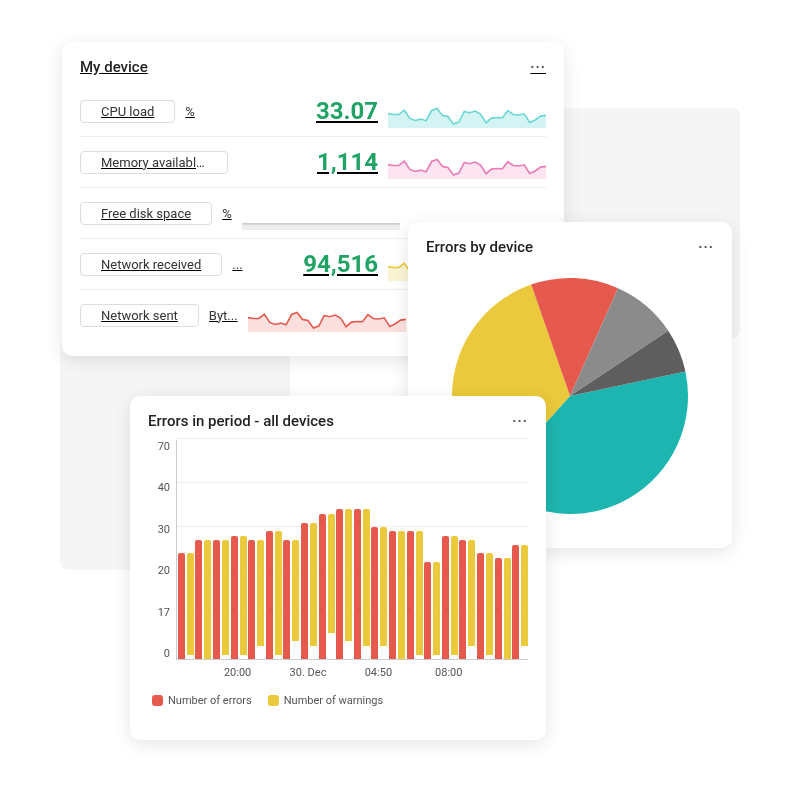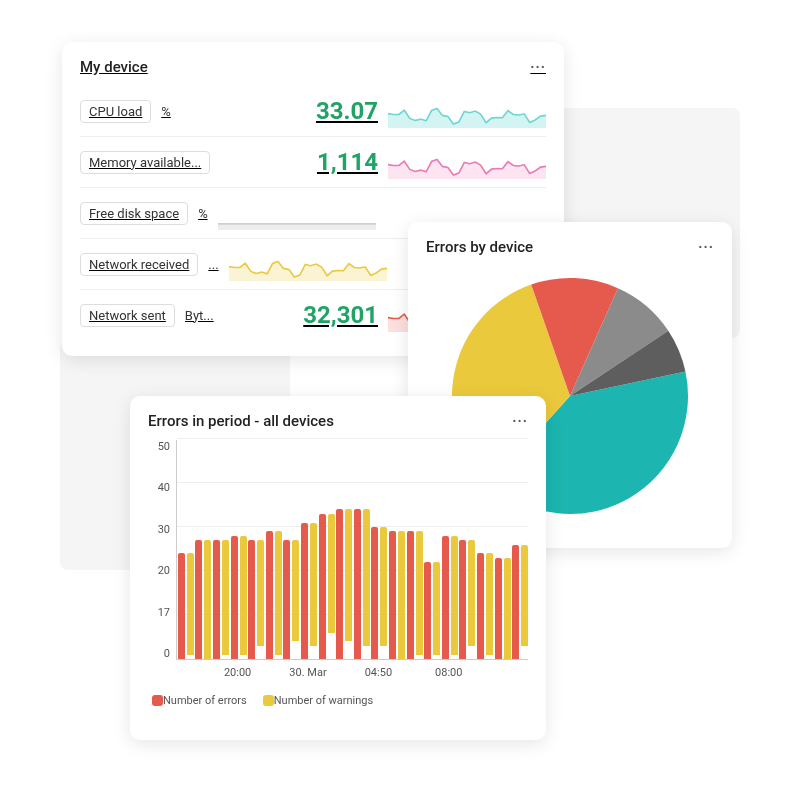--- a/index.html
+++ b/index.html
@@ -41,21 +41,21 @@
     display: flex;
     align-items: center;
     padding: 8px 0;
     border-top: 1px solid #eee;
     gap: 10px;
   }
   .metric-row:first-of-type { border-top: none; }
   .metric-name {
     border: 1px solid #ddd;
     border-radius: 4px;
-    padding: 3px 8px;
+    padding: 3px 20px;
     font-size: 13px;
     color: #333;
     white-space: nowrap;
     max-width: 148px;
     overflow: hidden;
     text-overflow: ellipsis;
   }
   .metric-unit {
     font-size: 13px;
     color: #333;
@@ -98,21 +98,21 @@
     border-bottom: 1px solid #ccc;
   }
   .grid-line { position:absolute; left:0; right:0; height:0; border-top:1px solid #eee; }
   .bar-group { position:absolute; bottom:0; display:flex; gap:2px; }
   .bar { width: 7px; border-radius: 2px 2px 0 0; }
   .bar.err  { background:#e65a4d; }
   .bar.warn { background:#ebc93c; }
   .x-axis { display:flex; margin-left:28px; font-size:11px; color:#555; margin-top:6px; position:relative; height:14px;}
   .x-tick { position:absolute; transform:translateX(-50%); white-space:nowrap;text-align:right;}
   .legend { display:flex; gap:16px; font-size:11px; color:#555; margin-top:14px; margin-left:4px; align-items:center;}
-  .legend-item { display:flex; align-items:center; }
+  .legend-item { display:flex; align-items:center; gap:5px; }
   .swatch { width:11px; height:11px; border-radius:3px; }
   .swatch.err  { background:#e65a4d; }
   .swatch.warn { background:#ebc93c; }
 </style>
 </head>
 <body>
 
 <div class="bg-box bg1"></div>
 <div class="bg-box bg2"></div>
 
@@ -150,31 +150,31 @@
     <span class="spark">
           <svg viewBox="0 0 158 34" preserveAspectRatio="none">
     <path d="M0.0,27.9 L5.4,27.9 L10.9,27.9 L16.3,27.9 L21.8,27.9 L27.2,27.9 L32.7,27.9 L38.1,27.9 L43.6,27.9 L49.0,27.9 L54.5,27.9 L59.9,27.9 L65.4,27.9 L70.8,27.9 L76.3,27.9 L81.7,27.9 L87.2,27.9 L92.6,27.9 L98.1,27.9 L103.5,27.9 L109.0,27.9 L114.4,27.9 L119.9,27.9 L125.3,27.9 L130.8,27.9 L136.2,27.9 L141.7,27.9 L147.1,27.9 L152.6,27.9 L158.0,27.9 L158,34 L0,34 Z" fill="#ededed" stroke="none"></path>
     <path d="M0.0,27.9 L5.4,27.9 L10.9,27.9 L16.3,27.9 L21.8,27.9 L27.2,27.9 L32.7,27.9 L38.1,27.9 L43.6,27.9 L49.0,27.9 L54.5,27.9 L59.9,27.9 L65.4,27.9 L70.8,27.9 L76.3,27.9 L81.7,27.9 L87.2,27.9 L92.6,27.9 L98.1,27.9 L103.5,27.9 L109.0,27.9 L114.4,27.9 L119.9,27.9 L125.3,27.9 L130.8,27.9 L136.2,27.9 L141.7,27.9 L147.1,27.9 L152.6,27.9 L158.0,27.9" fill="none" stroke="#cfcfcf" stroke-width="1.6"></path>
   </svg>
         </span>
   </div>
       <div class="metric-row">
     <span class="metric-name">Network received</span>
     <span class="metric-unit">...</span>
+    <span class="metric-value">94,516</span>
     <span class="spark">
           <svg viewBox="0 0 158 34" preserveAspectRatio="none">
     <path d="M0.0,19.6 L5.4,20.5 L10.9,20.5 L16.3,16.2 L21.8,24.4 L27.2,26.5 L32.7,25.1 L38.1,26.8 L43.6,16.5 L49.0,14.5 L54.5,21.4 L59.9,22.5 L65.4,30.0 L70.8,28.0 L76.3,17.5 L81.7,18.7 L87.2,17.1 L92.6,20.0 L98.1,28.7 L103.5,24.1 L109.0,23.5 L114.4,23.8 L119.9,16.7 L125.3,20.5 L130.8,21.0 L136.2,19.8 L141.7,28.5 L147.1,26.0 L152.6,22.1 L158.0,21.4 L158,34 L0,34 Z" fill="#fbf4d4" stroke="none"></path>
     <path d="M0.0,19.6 L5.4,20.5 L10.9,20.5 L16.3,16.2 L21.8,24.4 L27.2,26.5 L32.7,25.1 L38.1,26.8 L43.6,16.5 L49.0,14.5 L54.5,21.4 L59.9,22.5 L65.4,30.0 L70.8,28.0 L76.3,17.5 L81.7,18.7 L87.2,17.1 L92.6,20.0 L98.1,28.7 L103.5,24.1 L109.0,23.5 L114.4,23.8 L119.9,16.7 L125.3,20.5 L130.8,21.0 L136.2,19.8 L141.7,28.5 L147.1,26.0 L152.6,22.1 L158.0,21.4" fill="none" stroke="#ebc93c" stroke-width="1.6"></path>
   </svg>
         </span>
   </div>
       <div class="metric-row">
     <span class="metric-name">Network sent</span>
     <span class="metric-unit">Byt...</span>
-    <span class="metric-value">32,301</span>
     <span class="spark">
           <svg viewBox="0 0 158 34" preserveAspectRatio="none">
     <path d="M0.0,19.6 L5.4,20.5 L10.9,20.5 L16.3,16.2 L21.8,24.4 L27.2,26.5 L32.7,25.1 L38.1,26.8 L43.6,16.5 L49.0,14.5 L54.5,21.4 L59.9,22.5 L65.4,30.0 L70.8,28.0 L76.3,17.5 L81.7,18.7 L87.2,17.1 L92.6,20.0 L98.1,28.7 L103.5,24.1 L109.0,23.5 L114.4,23.8 L119.9,16.7 L125.3,20.5 L130.8,21.0 L136.2,19.8 L141.7,28.5 L147.1,26.0 L152.6,22.1 L158.0,21.4 L158,34 L0,34 Z" fill="#fbe0dd" stroke="none"></path>
     <path d="M0.0,19.6 L5.4,20.5 L10.9,20.5 L16.3,16.2 L21.8,24.4 L27.2,26.5 L32.7,25.1 L38.1,26.8 L43.6,16.5 L49.0,14.5 L54.5,21.4 L59.9,22.5 L65.4,30.0 L70.8,28.0 L76.3,17.5 L81.7,18.7 L87.2,17.1 L92.6,20.0 L98.1,28.7 L103.5,24.1 L109.0,23.5 L114.4,23.8 L119.9,16.7 L125.3,20.5 L130.8,21.0 L136.2,19.8 L141.7,28.5 L147.1,26.0 L152.6,22.1 L158.0,21.4" fill="none" stroke="#e65a4d" stroke-width="1.6"></path>
   </svg>
         </span>
   </div>
     </div>
 </div>
 
@@ -192,21 +192,21 @@
     </svg>
 </div>
 
 <div id="bar-card" class="card">
   <div class="card-header">
     <div class="card-title">Errors in period - all devices</div>
     <div class="more">···</div>
   </div>
   <div class="plot-wrap">
     <div class="y-axis" id="y-axis">
-        <span>50</span>
+        <span>70</span>
         <span>40</span>
         <span>30</span>
         <span>20</span>
         <span>17</span>
         <span>0</span>
       </div>
     <div class="plot" id="plot" style="width: 352px;">
         <div class="grid-line" style="bottom: 44px;"></div>
         <div class="grid-line" style="bottom: 88px;"></div>
         <div class="grid-line" style="bottom: 132px;"></div>
@@ -289,21 +289,21 @@
           <div class="bar warn" style="height: 101.2px;"></div>
         </div>
         <div class="bar-group" style="left: 335.2px;">
           <div class="bar err" style="height: 114.4px;"></div>
           <div class="bar warn" style="height: 101.2px;"></div>
         </div>
       </div>
   </div>
   <div class="x-axis" id="x-axis" style="width: 352px;">
       <span class="x-tick" style="left: 61.6px;">20:00</span>
-      <span class="x-tick" style="left: 132px;">30. Mar</span>
+      <span class="x-tick" style="left: 132px;">30. Dec</span>
       <span class="x-tick" style="left: 202.4px;">04:50</span>
       <span class="x-tick" style="left: 272.8px;">08:00</span>
     </div>
   <div class="legend">
     <div class="legend-item">
       <div class="swatch err"></div>
       <span>Number of errors</span>
     </div>
     <div class="legend-item">
       <div class="swatch warn"></div>

